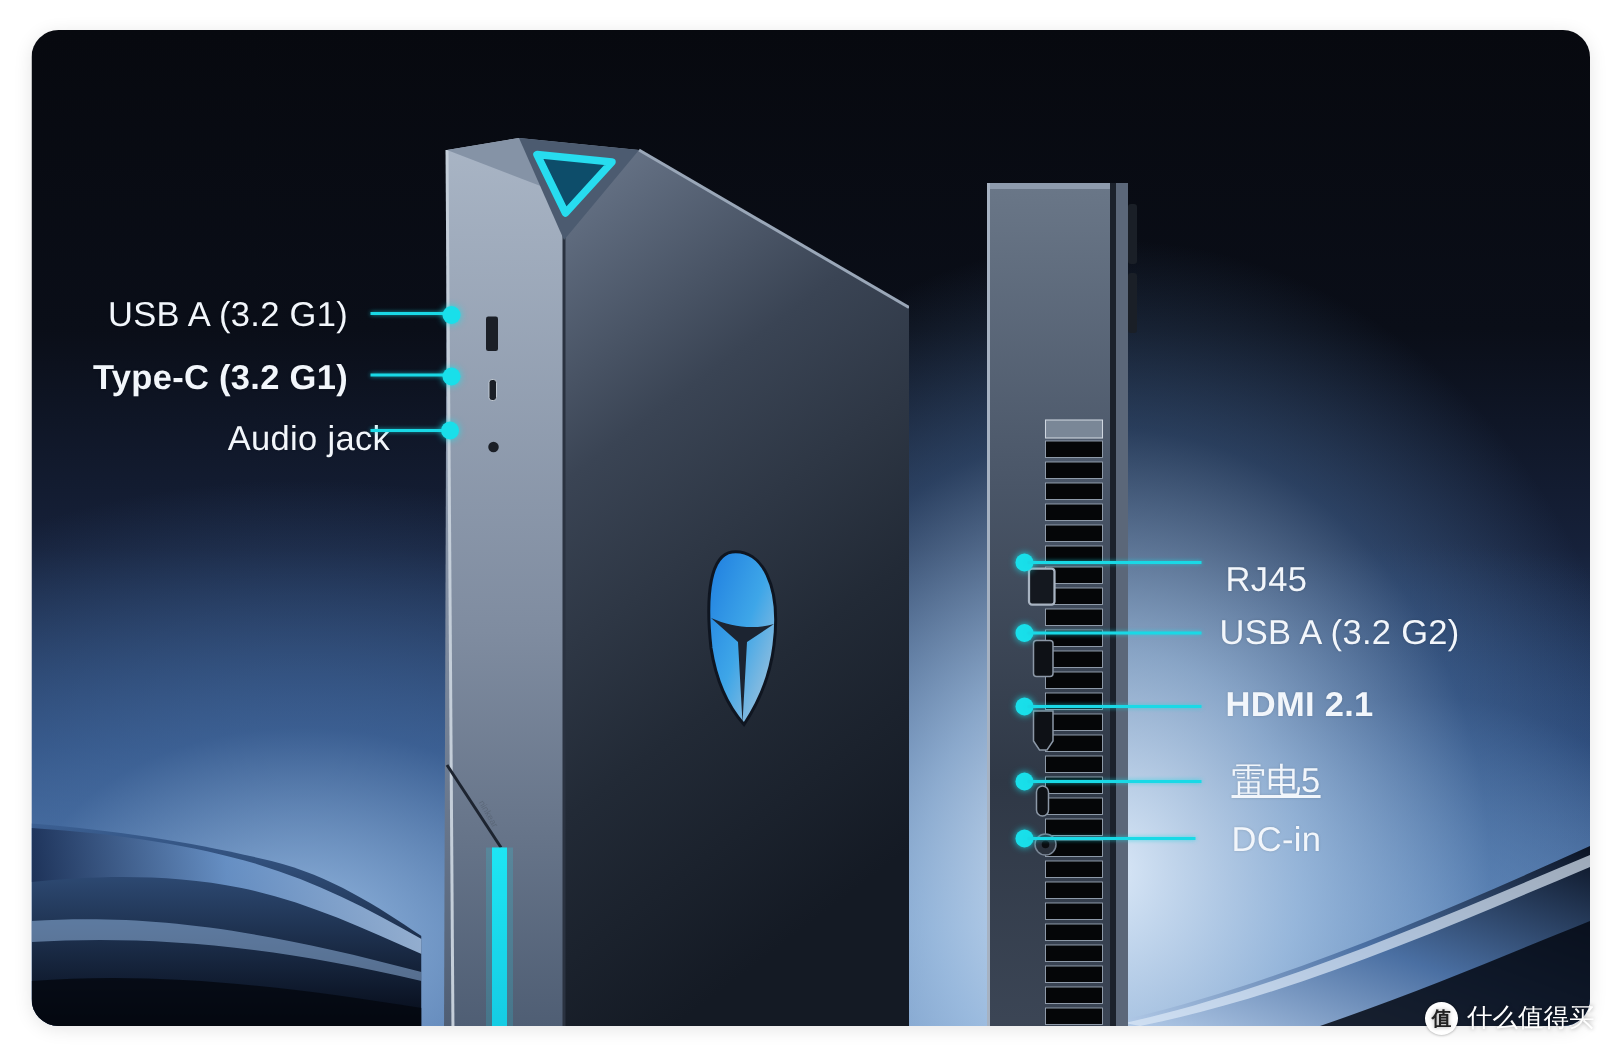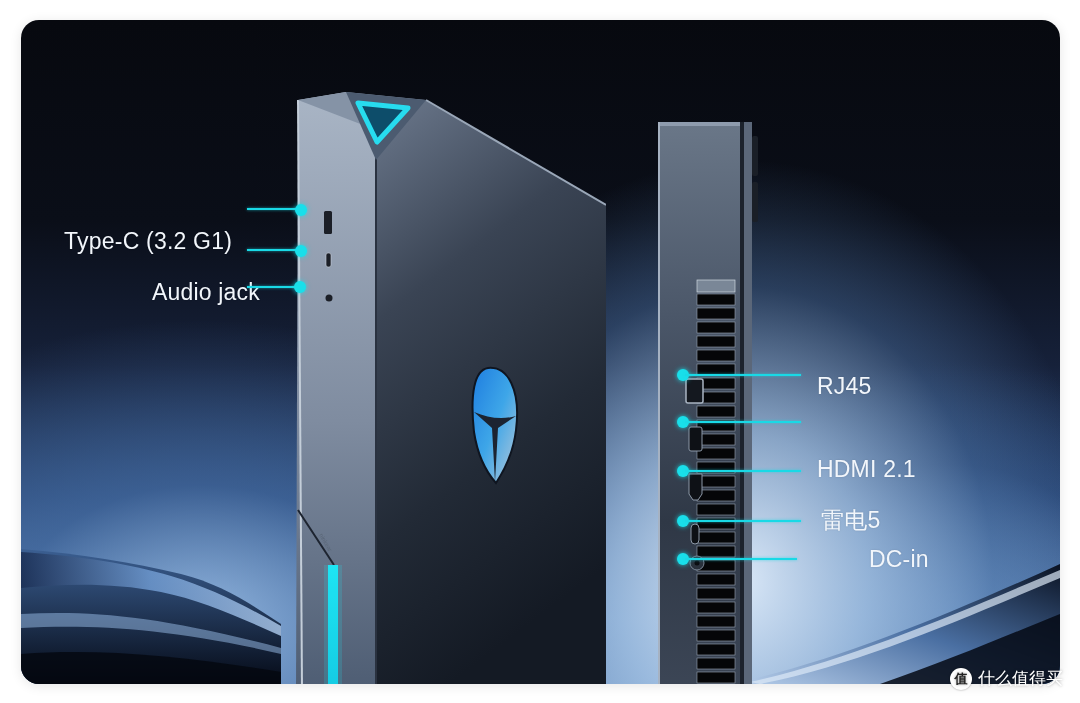--- a/index.html
+++ b/index.html
@@ -195,47 +195,49 @@
     </g>
 
     <rect x="28" y="257" width="17" height="24" rx="2" fill="#14181f" stroke="#a9b4c2" stroke-width="1.5"></rect>
     <rect x="31" y="305" width="13" height="24" rx="2" fill="#0e1116" stroke="#8c98a7" stroke-width="1"></rect>
     <path d="M31,352 L44,352 L44,372 L40,378 L35,378 L31,372 Z" fill="#0e1116" stroke="#8c98a7" stroke-width="1"></path>
     <rect x="33" y="402" width="8" height="20" rx="4" fill="#0e1116" stroke="#8c98a7" stroke-width="1"></rect>
     <circle cx="39" cy="441" r="7" fill="#2a313c" stroke="#7a8696" stroke-width="1"></circle>
     <circle cx="39" cy="441" r="2.5" fill="#0b0d11"></circle>
   </svg>
 
+  <div class="label" style="right:828px; top:178px;">USB A (3.2 G1)</div>
   <div class="leader" style="left:226px; top:188px; width:52px;"></div>
   <div class="dot" style="left:274px; top:184px;"></div>
 
-  <div class="label" style="right:828px; top:210px;">Type-C (3.2 G1)</div>
+  <div class="label" style="right:828px; top:220px;font-weight:bold;">Type-C (3.2 G1)</div>
   <div class="leader" style="left:226px; top:229px; width:52px;"></div>
   <div class="dot" style="left:274px; top:225px;"></div>
 
   <div class="label" style="right:800px; top:261px;">Audio jack</div>
   <div class="leader" style="left:226px; top:266px; width:52px;"></div>
   <div class="dot" style="left:273px; top:261px;"></div>
 
   <div class="dot" style="left:656px; top:349px;"></div>
   <div class="leader" style="left:664px; top:354px; width:116px;"></div>
   <div class="label" style="left:796px; top:355px;">RJ45</div>
 
   <div class="dot" style="left:656px; top:396px;"></div>
   <div class="leader" style="left:664px; top:401px; width:116px;"></div>
+  <div class="label" style="left:792px; top:390px;">USB A (3.2 G2)</div>
 
   <div class="dot" style="left:656px; top:445px;"></div>
   <div class="leader" style="left:664px; top:450px; width:116px;"></div>
-  <div class="label" style="left:796px; top:438px;">HDMI 2.1</div>
+  <div class="label" style="left:796px; top:438px;font-weight:bold;">HDMI 2.1</div>
 
   <div class="dot" style="left:656px; top:495px;"></div>
   <div class="leader" style="left:664px; top:500px; width:116px;"></div>
-  <div class="label" style="left:800px; top:489px;">雷电5</div>
+  <div class="label" style="left:800px; top:489px;text-decoration:underline;">雷电5</div>
 
   <div class="dot" style="left:656px; top:533px;"></div>
   <div class="leader" style="left:664px; top:538px; width:112px;"></div>
-  <div class="label" style="left:800px; top:528px;margin-left:48px;">DC-in</div>
+  <div class="label" style="left:800px; top:528px;">DC-in</div>
 </div>
 
 <div class="watermark">
   <span class="wm-badge">值</span>
   <span>什么值得买</span>
 </div>
 
 </body></html>

